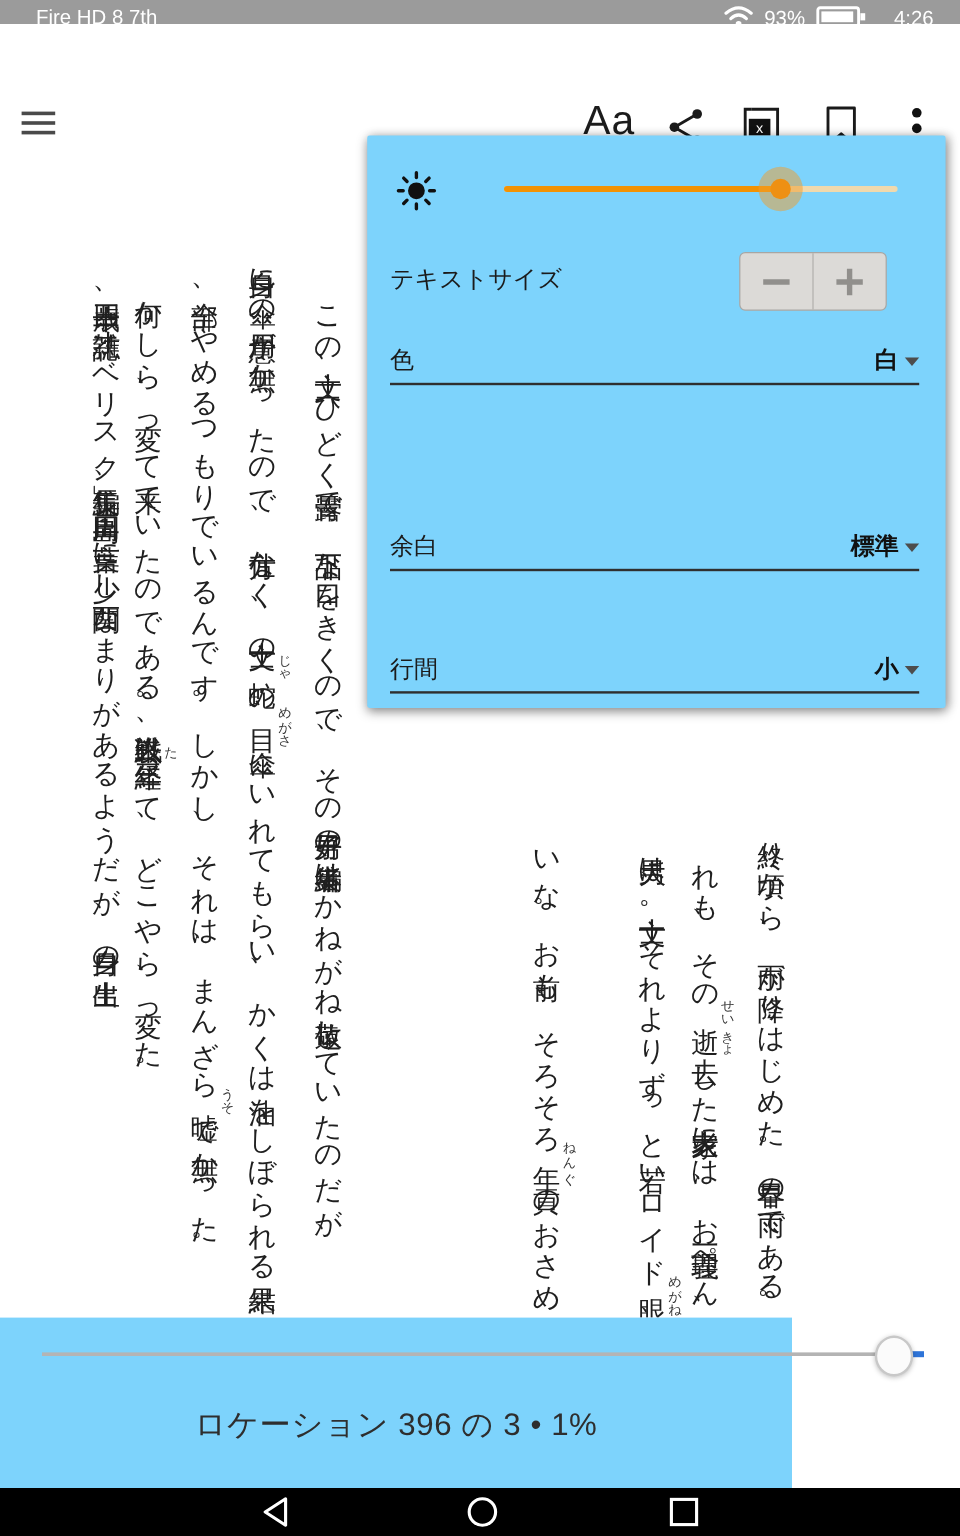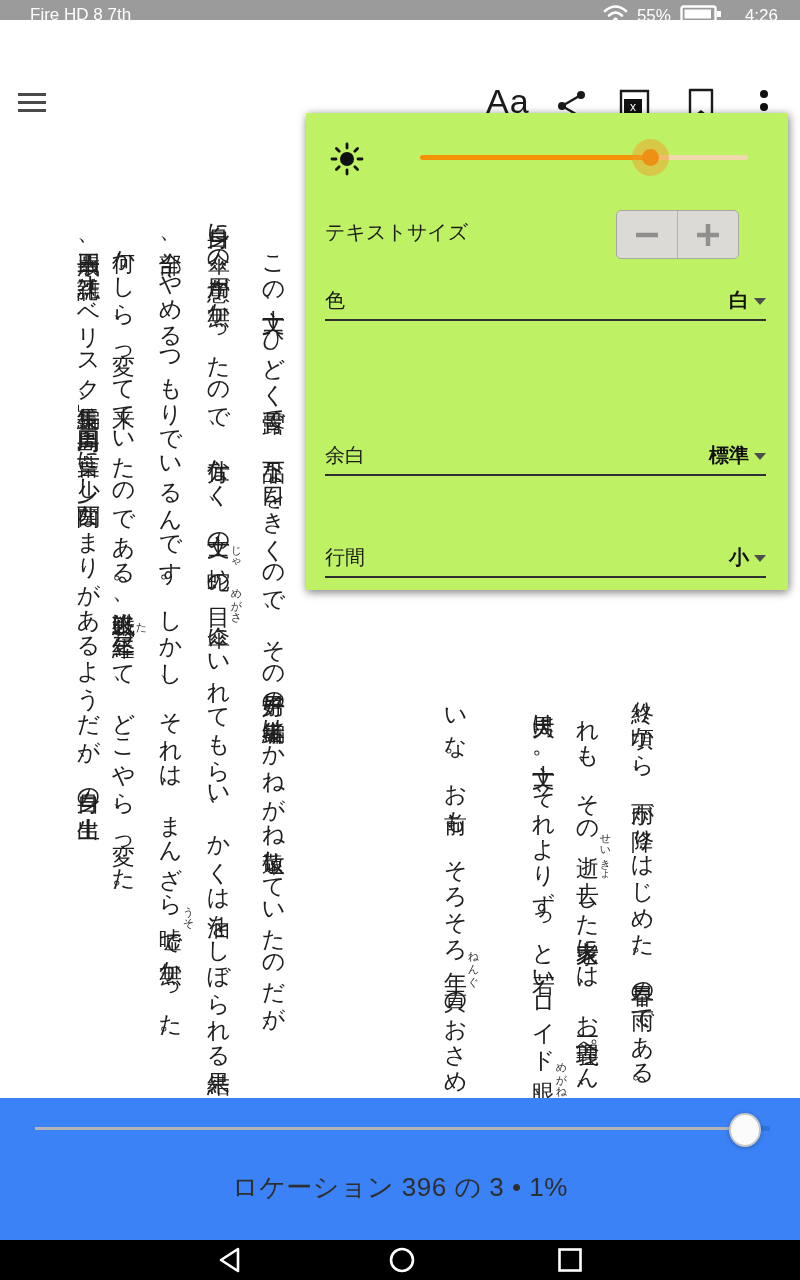--- a/index.html
+++ b/index.html
@@ -22,21 +22,21 @@
   .tb-ic{position:absolute;top:56px;}
 
   
   .page{position:absolute;left:0;top:110px;width:800px;height:988px;background:#fff;z-index:1;overflow:hidden;}
   .vcol{position:absolute;writing-mode:vertical-rl;text-orientation:mixed;
         font-family:"Liberation Serif","DejaVu Serif",serif;font-size:23px;line-height:25px;
         letter-spacing:0px;color:#1f1f1f;white-space:nowrap;}
   .vcol rt{font-size:11px;letter-spacing:0;color:#333;}
 
   
-  .panel{position:absolute;left:306px;top:113px;width:482px;height:477px;background:#bef264;
+  .panel{position:absolute;left:306px;top:113px;width:482px;height:477px;background:#7dd3fc;
          border-radius:2px;box-shadow:0 3px 9px rgba(0,0,0,.38),3px 0 8px rgba(0,0,0,.18);z-index:40;}
   .sun{position:absolute;left:24px;top:29px;}
   .br-track{position:absolute;left:114px;top:42px;width:328px;height:5px;border-radius:3px;background:#F0D9AD;}
   .br-fill{position:absolute;left:0;top:0;height:5px;border-radius:3px;background:#F29204;}
   .br-halo{position:absolute;top:-16px;width:37px;height:37px;border-radius:50%;
            background:rgba(242,157,43,.5);transform:translateX(-18px);}
   .br-knob{position:absolute;top:-6px;width:17px;height:17px;border-radius:50%;background:#EE9013;
            transform:translateX(-8px);}
   .ts-label{position:absolute;left:19px;top:106px;font-size:20px;color:#1b1b1b;}
   .stepper{position:absolute;left:310px;top:97px;width:121px;height:47px;background:#DCDAD7;
@@ -45,21 +45,21 @@
   .step-btn:first-child{border-right:1px solid #B2B0AD;}
   .ddrow{position:absolute;left:19px;width:441px;height:38px;border-bottom:2px solid #2f2f2f;
          display:flex;align-items:center;justify-content:space-between;}
   .dd-label{font-size:20px;color:#1b1b1b;}
   .dd-value{font-size:20px;font-weight:600;color:#111;display:flex;align-items:center;gap:5px;cursor:pointer;}
   .dd-arrow{width:0;height:0;border-left:6px solid transparent;border-right:6px solid transparent;
             border-top:7px solid #4d4d4d;margin-top:2px;}
   .row-color{top:168px;} .row-font{top:247px;} .row-margin{top:323px;} .row-line{top:400px;margin-top:25px;}
 
   
-  .footer{position:absolute;left:0;top:1098px;width:800px;height:142px;background:#3b82f6;z-index:30;}
+  .footer{position:absolute;left:0;top:1098px;width:660px;height:142px;background:#7dd3fc;z-index:30;}
   .pg-track{position:absolute;left:35px;top:29px;width:735px;height:3px;background:#B4B4B4;}
   .pg-remain{position:absolute;right:0;top:-1px;height:5px;background:#2E74D8;}
   .pg-knob{position:absolute;top:-14px;width:28px;height:30px;border-radius:50%;background:#FBFBFB;
            border:2px solid #C8C8C8;box-shadow:0 1px 4px rgba(0,0,0,.25);transform:translateX(-15px);}
   .loc-text{position:absolute;left:0;top:72px;width:100%;text-align:center;font-size:26px;
             font-weight:300;color:#2e2e2e;letter-spacing:.5px;}
 
   
   .navbar{position:absolute;left:0;top:1240px;width:800px;height:40px;background:#000;z-index:50;}
   .nav-ic{position:absolute;top:7px;cursor:pointer;}
@@ -72,21 +72,21 @@
   <div class="status-bar">
     <div class="sb-device">Fire HD 8 7th</div>
     <div class="sb-right">
       <span>
         <svg width="25" height="20" viewBox="0 0 25 20">
           <path d="M2 7 Q12.5 -2 23 7" fill="none" stroke="#fff" stroke-width="2.6" stroke-linecap="round"></path>
           <path d="M6 11.5 Q12.5 5.5 19 11.5" fill="none" stroke="#fff" stroke-width="2.6" stroke-linecap="round"></path>
           <circle cx="12.5" cy="16" r="2.4" fill="#fff"></circle>
         </svg>
       </span>
-      <span class="sb-pct">55%</span>
+      <span class="sb-pct">93%</span>
       <span>
         <svg width="42" height="22" viewBox="0 0 42 22">
           <rect x="1.5" y="3.5" width="34" height="15" rx="2" fill="none" stroke="#fff" stroke-width="2.4"></rect>
           <rect x="4.5" y="6.5" width="26.5" height="9" fill="#fff"></rect>
           <rect x="37" y="8" width="4" height="6" fill="#fff"></rect>
         </svg>
       </span>
       <span class="sb-time">4:26</span>
     </div>
   </div>

